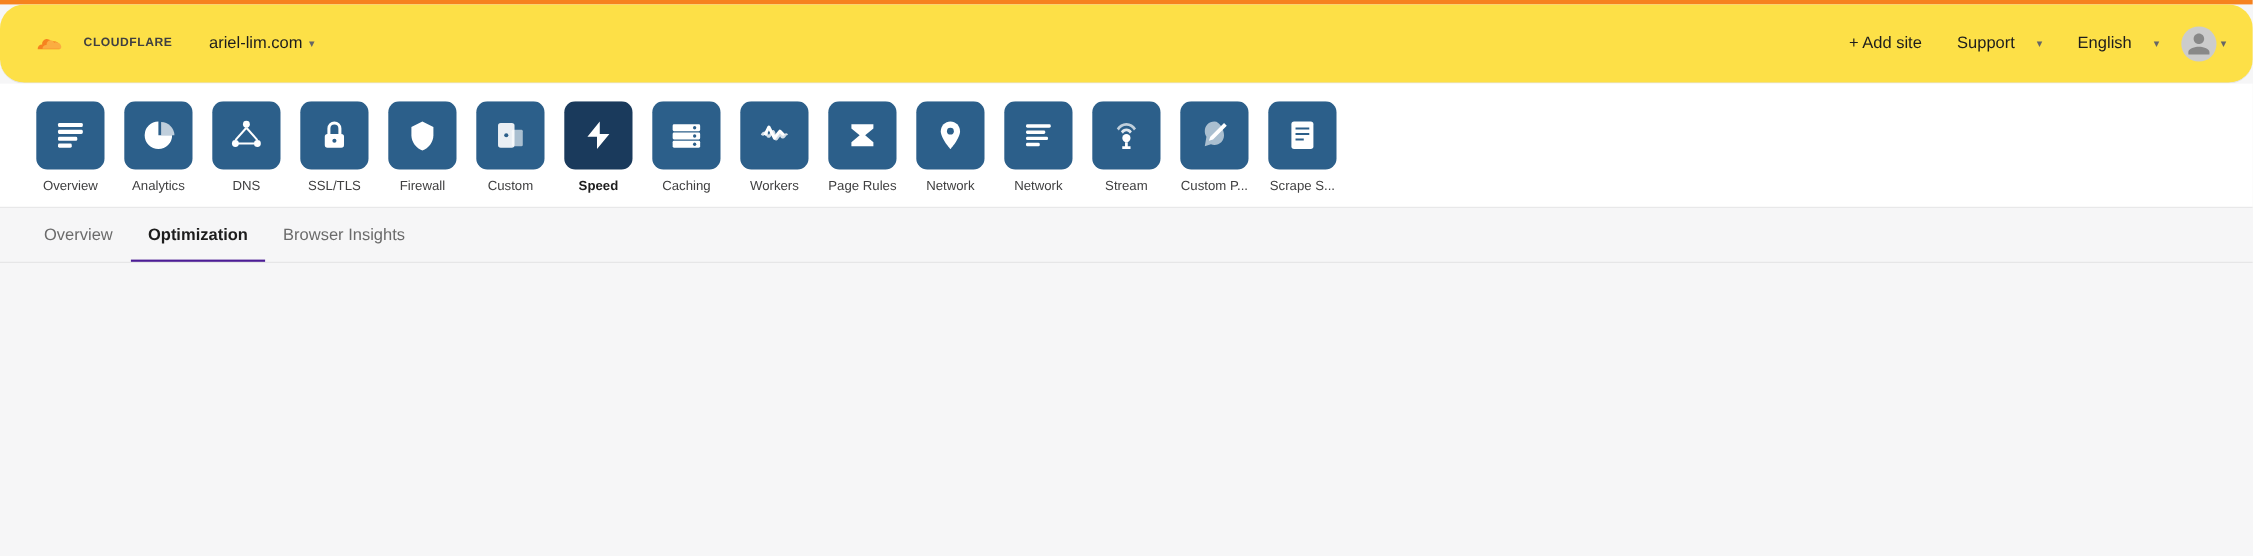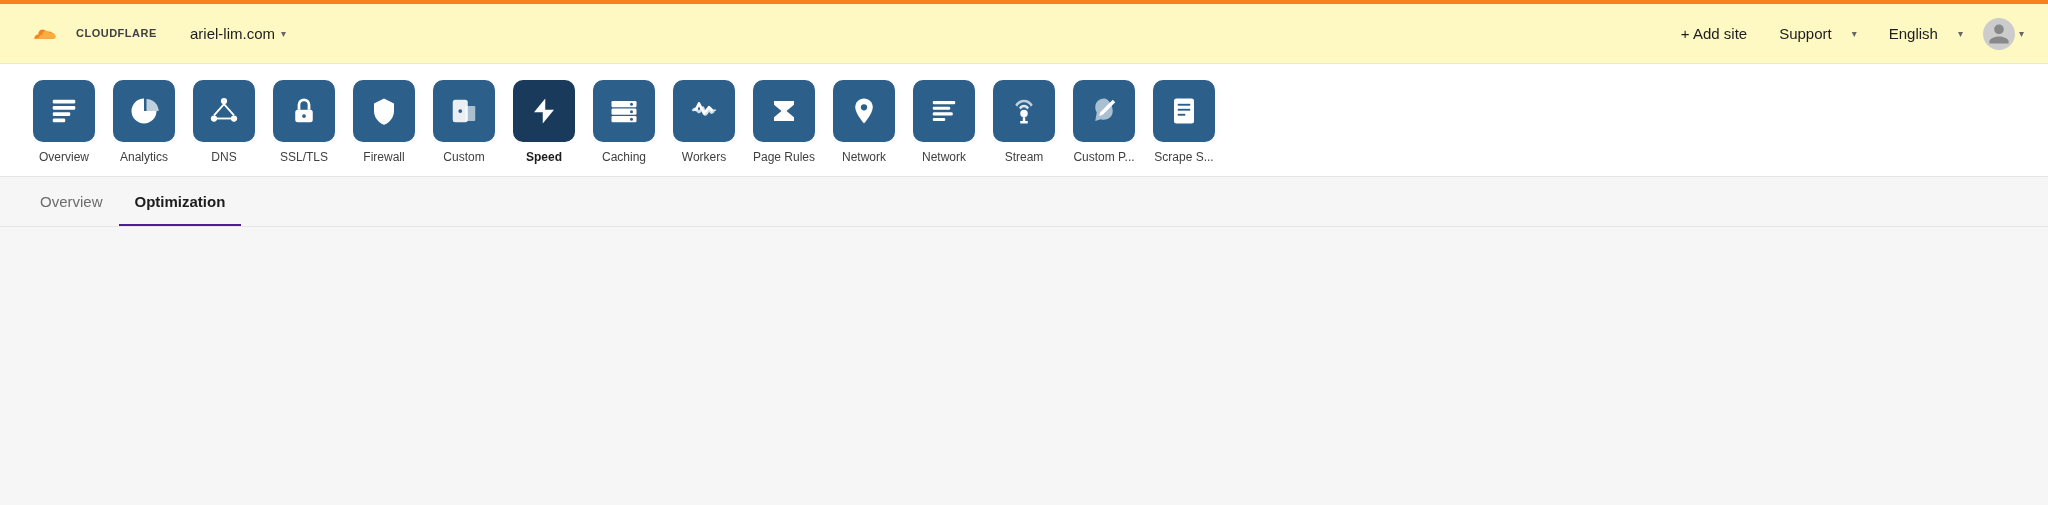--- a/index.html
+++ b/index.html
@@ -7,27 +7,28 @@
 
     
     .top-bar {
       height: 4px;
       background: #f6821f;
       width: 100%;
     }
 
     
     .header {
-      background: #fef9c3;
+      background: #fde047;
       border-bottom: 1px solid #e5e5e5;
       padding: 0 24px;
-      height: 60px;
+      height: 72px;
       display: flex;
       align-items: center;
       gap: 16px;
+      border-radius: 22px;
     }
     .logo-area {
       display: flex;
       align-items: center;
       gap: 8px;
       min-width: 140px;
     }
     .logo-icon {
       width: 44px;
       height: 28px;
@@ -380,13 +381,14 @@
       </div>
       <span class="nav-label">Scrape S...</span>
     </div>
 
   </div>
 </div>
 
 <div class="sub-tabs">
   <div class="sub-tab">Overview</div>
   <div class="sub-tab active">Optimization</div>
+  <div class="sub-tab">Browser Insights</div>
 </div>
 
 </body></html>

